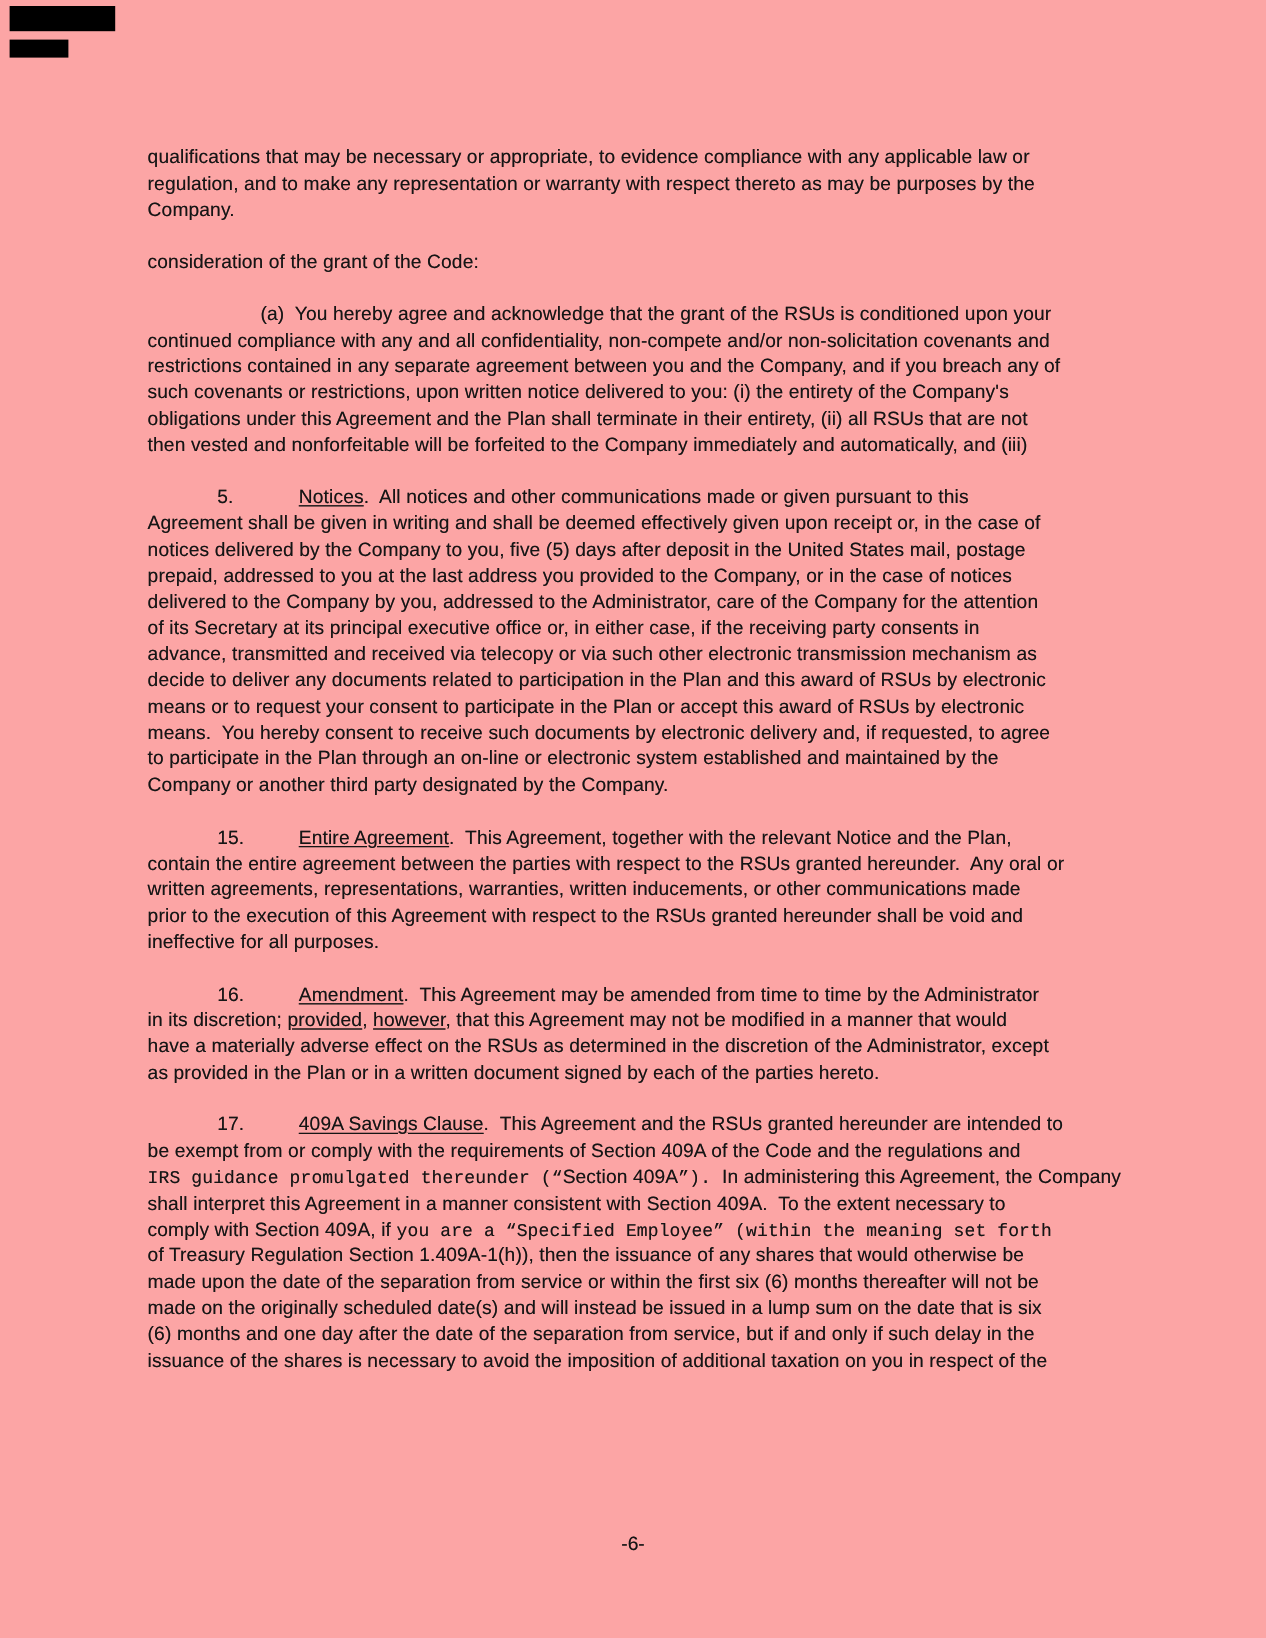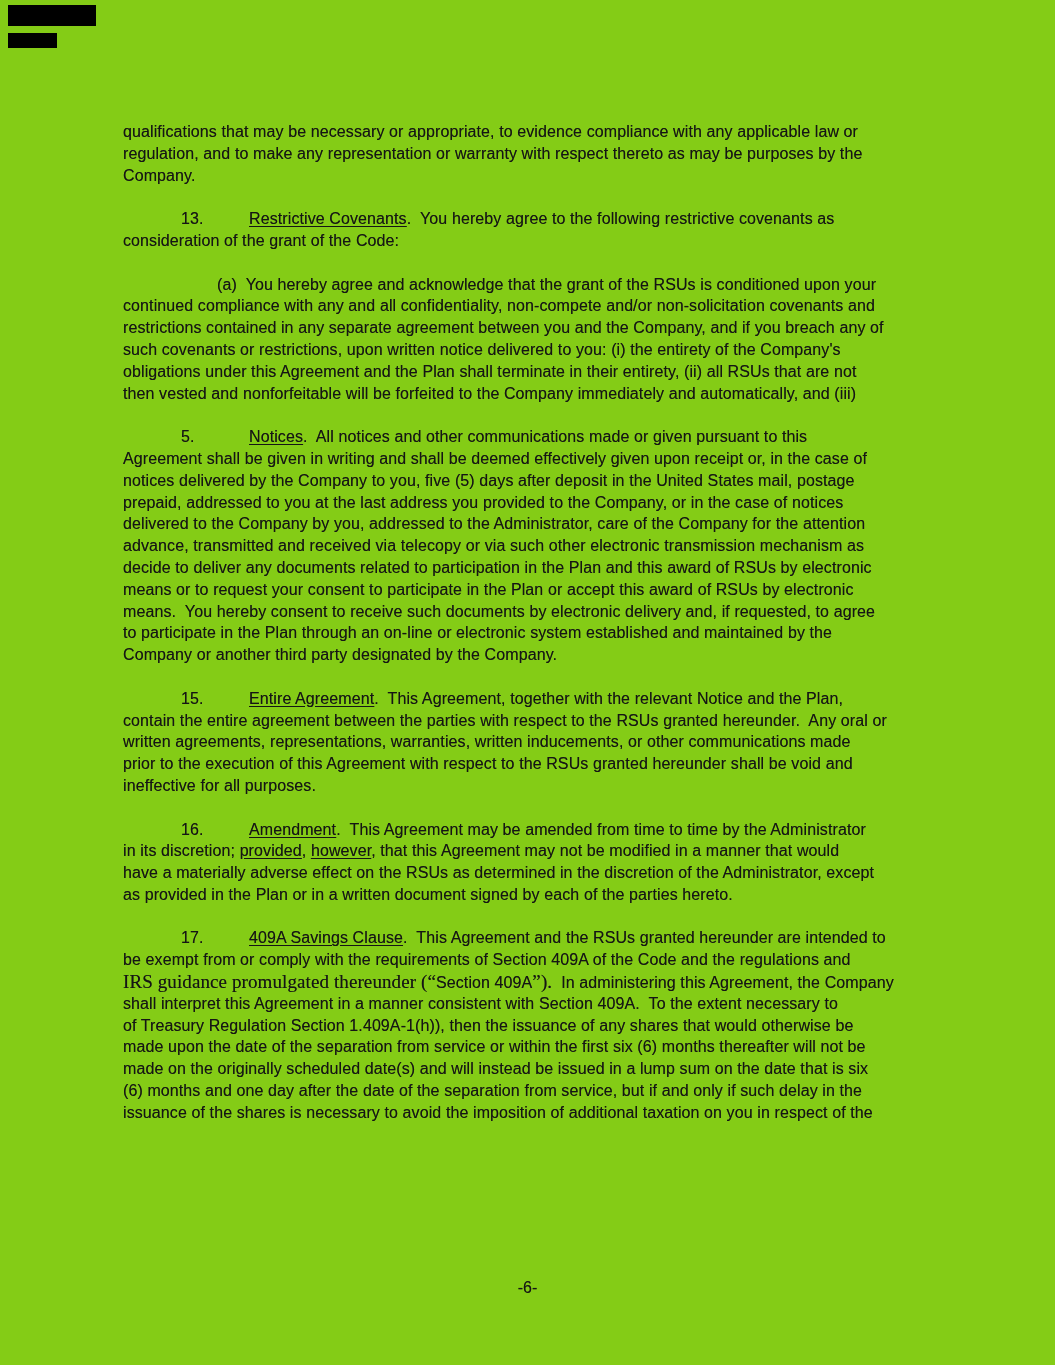--- a/index.html
+++ b/index.html
@@ -4,21 +4,21 @@
 <style>
   html, body {
     margin: 0;
     padding: 0;
     background: #ffffff;
   }
   .page {
     position: relative;
     width: 1055px;
     height: 1365px;
-    background: #84cc16;
+    background: #fca5a5;
     overflow: hidden;
     font-family: "Liberation Sans", sans-serif;
     color: #151515;
   }
   .scan-bar {
     position: absolute;
     background: #000000;
   }
   .scan-bar.bar1 { left: 8px;  top: 5px;  width: 88px; height: 21px; }
   .scan-bar.bar2 { left: 8px;  top: 33px; width: 49px; height: 15px; }
@@ -43,22 +43,22 @@
   .line.ind-sub     { padding-left: 94px; }
   .num {
     display: inline-block;
     width: 68px;
   }
   .u {
     text-decoration: underline;
     text-underline-offset: 2px;
   }
   .serif {
-    font-family: Liberation Serif, serif;
-    font-size: 19px;
+    font-family: Liberation Mono, monospace;
+    font-size: 15px;
   }
   .footer {
     position: absolute;
     left: 0;
     top: 1277px;
     width: 100%;
     text-align: center;
     font-size: 16px;
     line-height: 21.8px;
     text-shadow: 0 0 0.5px rgba(20,20,20,0.55);
@@ -70,37 +70,37 @@
 <div class="page">
   <div class="scan-bar bar1"></div>
   <div class="scan-bar bar2"></div>
   <div class="content">
       <div class="block">
         <div class="line"><span>qualifications that may be necessary or appropriate, to evidence compliance with any applicable law or</span></div>
         <div class="line"><span>regulation, and to make any representation or warranty with respect thereto as may be purposes by the</span></div>
         <div class="line"><span>Company.</span></div>
       </div>
       <div class="block">
-        <div class="line ind-section"><span class="num">13.</span><span class="u">Restrictive Covenants</span><span>.  You hereby agree to the following restrictive covenants as</span></div>
         <div class="line"><span>consideration of the grant of the Code:</span></div>
       </div>
       <div class="block">
         <div class="line ind-sub"><span>(a)  You hereby agree and acknowledge that the grant of the RSUs is conditioned upon your</span></div>
         <div class="line"><span>continued compliance with any and all confidentiality, non-compete and/or non-solicitation covenants and</span></div>
         <div class="line"><span>restrictions contained in any separate agreement between you and the Company, and if you breach any of</span></div>
         <div class="line"><span>such covenants or restrictions, upon written notice delivered to you: (i) the entirety of the Company's</span></div>
         <div class="line"><span>obligations under this Agreement and the Plan shall terminate in their entirety, (ii) all RSUs that are not</span></div>
         <div class="line"><span>then vested and nonforfeitable will be forfeited to the Company immediately and automatically, and (iii)</span></div>
       </div>
       <div class="block">
         <div class="line ind-section"><span class="num">5.</span><span class="u">Notices</span><span>.  All notices and other communications made or given pursuant to this</span></div>
         <div class="line"><span>Agreement shall be given in writing and shall be deemed effectively given upon receipt or, in the case of</span></div>
         <div class="line"><span>notices delivered by the Company to you, five (5) days after deposit in the United States mail, postage</span></div>
         <div class="line"><span>prepaid, addressed to you at the last address you provided to the Company, or in the case of notices</span></div>
         <div class="line"><span>delivered to the Company by you, addressed to the Administrator, care of the Company for the attention</span></div>
+        <div class="line"><span>of its Secretary at its principal executive office or, in either case, if the receiving party consents in</span></div>
         <div class="line"><span>advance, transmitted and received via telecopy or via such other electronic transmission mechanism as</span></div>
         <div class="line"><span>decide to deliver any documents related to participation in the Plan and this award of RSUs by electronic</span></div>
         <div class="line"><span>means or to request your consent to participate in the Plan or accept this award of RSUs by electronic</span></div>
         <div class="line"><span>means.  You hereby consent to receive such documents by electronic delivery and, if requested, to agree</span></div>
         <div class="line"><span>to participate in the Plan through an on-line or electronic system established and maintained by the</span></div>
         <div class="line"><span>Company or another third party designated by the Company.</span></div>
       </div>
       <div class="block">
         <div class="line ind-section"><span class="num">15.</span><span class="u">Entire Agreement</span><span>.  This Agreement, together with the relevant Notice and the Plan,</span></div>
         <div class="line"><span>contain the entire agreement between the parties with respect to the RSUs granted hereunder.  Any oral or</span></div>
@@ -112,20 +112,21 @@
         <div class="line ind-section"><span class="num">16.</span><span class="u">Amendment</span><span>.  This Agreement may be amended from time to time by the Administrator</span></div>
         <div class="line"><span>in its discretion; </span><span class="u">provided</span><span>, </span><span class="u">however</span><span>, that this Agreement may not be modified in a manner that would</span></div>
         <div class="line"><span>have a materially adverse effect on the RSUs as determined in the discretion of the Administrator, except</span></div>
         <div class="line"><span>as provided in the Plan or in a written document signed by each of the parties hereto.</span></div>
       </div>
       <div class="block">
         <div class="line ind-section"><span class="num">17.</span><span class="u">409A Savings Clause</span><span>.  This Agreement and the RSUs granted hereunder are intended to</span></div>
         <div class="line"><span>be exempt from or comply with the requirements of Section 409A of the Code and the regulations and</span></div>
         <div class="line"><span class="serif">IRS guidance promulgated thereunder (“</span><span>Section 409A</span><span class="serif">”).</span><span>  In administering this Agreement, the Company</span></div>
         <div class="line"><span>shall interpret this Agreement in a manner consistent with Section 409A.  To the extent necessary to</span></div>
+        <div class="line"><span>comply with Section 409A, if </span><span class="serif">you are a “Specified Employee” (within the meaning set forth</span></div>
         <div class="line"><span>of Treasury Regulation Section 1.409A-1(h)), then the issuance of any shares that would otherwise be</span></div>
         <div class="line"><span>made upon the date of the separation from service or within the first six (6) months thereafter will not be</span></div>
         <div class="line"><span>made on the originally scheduled date(s) and will instead be issued in a lump sum on the date that is six</span></div>
         <div class="line"><span>(6) months and one day after the date of the separation from service, but if and only if such delay in the</span></div>
         <div class="line"><span>issuance of the shares is necessary to avoid the imposition of additional taxation on you in respect of the</span></div>
       </div>
     </div>
   <div class="footer">-6-</div>
 </div>
 

